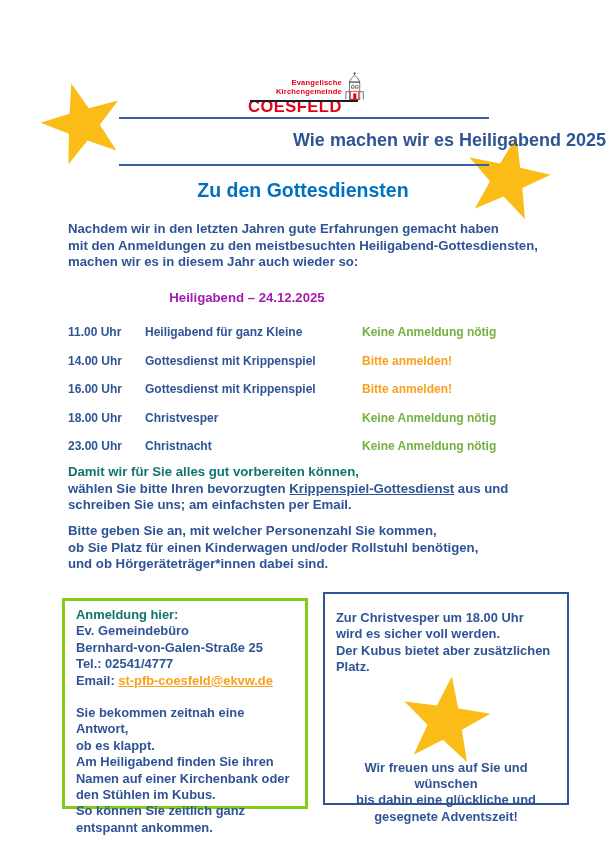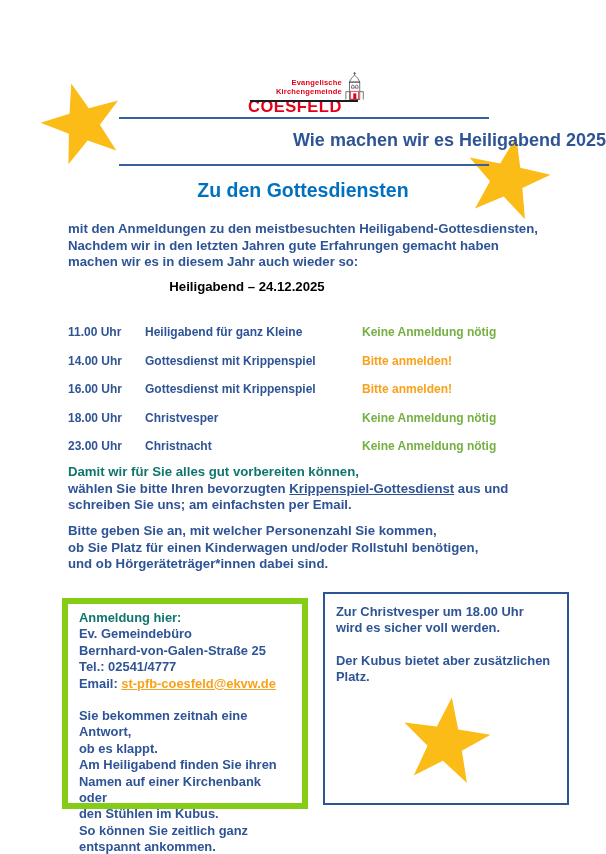--- a/index.html
+++ b/index.html
@@ -13,42 +13,42 @@
   .logo-text{display:flex;flex-direction:column;align-items:flex-end;color:#e2001a;padding-bottom:2px;margin-top:40px;}
   .logo-small{font-size:7.5px;line-height:9px;letter-spacing:.2px;}
   .logo-big{font-size:16.5px;line-height:18px;letter-spacing:.5px;margin-top:1px;}
   .logo-rule{left:250px;top:100px;width:108px;height:2px;background:#1c1c1c;}
   
   .rule{height:2px;background:#3a5fa0;}
   .rule1{left:119px;top:117px;width:370px;}
   .rule2{left:119px;top:164px;width:370px;}
   .page-title{left:0;top:130px;width:606px;text-align:right;color:#2f5496;font-size:18px;}
   .subtitle{left:0;top:179px;width:606px;text-align:center;color:#0070c0;font-size:19.5px;}
-  .date-heading{left:0;top:279px;width:494px;text-align:center;color:#000000;font-size:13.2px;}
+  .date-heading{left:0;top:290px;width:494px;text-align:center;color:#a21caf;font-size:13.2px;}
   
   .para{color:#2f5496;font-size:13.2px;line-height:16.5px;}
   .intro{left:68px;top:221px;width:500px;}
   .note1{left:68px;top:464px;width:500px;}
   .note2{left:68px;top:523px;width:500px;}
   .orange-text{color:#0f766e;}
   .ul{text-decoration:underline;}
   
   .sched{left:68px;top:324px;width:500px;font-size:12px;color:#2f5496;}
   .srow{display:grid;grid-template-columns:77px 217px 1fr;line-height:16px;margin-bottom:12.5px;}
   .sstatus[data-kind="ok"]{color:#76b043;}
   .sstatus[data-kind="register"]{color:#f9a11b;}
   
   .star{pointer-events:none;}
   .star-left{left:38px;top:82px;width:88px;height:78px;transform:rotate(-16deg);}
   .star-right{left:452px;top:136px;width:112px;height:80px;transform:rotate(12deg);}
   .star-box{width:96px;height:84px;transform:rotate(8deg);}
   
   .box{box-sizing:border-box;font-size:12.9px;line-height:16.4px;color:#2f5496;}
-  .contact-box{left:62px;top:598px;width:246px;height:211px;border:6px solid #84cc16;padding:6px 11px;}
-  .info-box{left:323px;top:592px;width:246px;height:213px;border:2px solid #2f5496;padding:10px 11px;display:flex;flex-direction:column;}
+  .contact-box{left:62px;top:598px;width:246px;height:211px;border:3px solid #84cc16;padding:6px 11px;}
+  .info-box{left:323px;top:592px;width:246px;height:213px;border:2px solid #2f5496;padding:16px 11px;display:flex;flex-direction:column;}
   .box-gap{height:16px;}
   .email-link{color:#f9a11b;text-decoration:underline;}
   .star-slot{flex:1;display:flex;align-items:center;justify-content:center;}
   .closing{text-align:center;}
 </style>
 </head>
 <body>
 
 <div class="abs logo">
   <div class="logo-text">
@@ -83,22 +83,22 @@
 <svg class="abs star star-right" viewBox="0 0 100 92">
   <polygon fill="#fbbc17" points="50,0 61.8,33.8 97.6,34.5 69,56.2 79.4,90.5 50,70 20.6,90.5 31,56.2 2.4,34.5 38.2,33.8"></polygon>
 </svg>
 
 <div class="abs rule rule1"></div>
 <div class="abs page-title">Wie machen wir es Heiligabend 2025</div>
 <div class="abs rule rule2"></div>
 <div class="abs subtitle">Zu den Gottesdiensten</div>
 
 <div class="abs para intro">
+  <div>Nachdem wir in den letzten Jahren gute Erfahrungen gemacht haben</div>
   <div>mit den Anmeldungen zu den meistbesuchten Heiligabend-Gottesdiensten,</div>
-  <div>Nachdem wir in den letzten Jahren gute Erfahrungen gemacht haben</div>
   <div>machen wir es in diesem Jahr auch wieder so:</div>
 </div>
 
 <div class="abs date-heading">Heiligabend – 24.12.2025</div>
 
 <div class="abs sched">
   <div class="srow">
     <span>11.00 Uhr</span>
     <span>Heiligabend für ganz Kleine</span>
     <span class="sstatus" data-kind="ok">Keine Anmeldung nötig</span>
@@ -157,13 +157,18 @@
   <div>Zur Christvesper um 18.00 Uhr</div>
   <div>wird es sicher voll werden.</div>
   <div class="box-gap"></div>
   <div>Der Kubus bietet aber zusätzlichen</div>
   <div>Platz.</div>
   <div class="star-slot">
     <svg class="star star-box" viewBox="0 0 100 92">
       <polygon fill="#fbbc17" points="50,0 61.8,33.8 97.6,34.5 69,56.2 79.4,90.5 50,70 20.6,90.5 31,56.2 2.4,34.5 38.2,33.8"></polygon>
     </svg>
   </div>
+  <div class="closing">
+    <div>Wir freuen uns auf Sie und wünschen</div>
+    <div>bis dahin eine glückliche und</div>
+    <div>gesegnete Adventszeit!</div>
+  </div>
 </div>
 
 </body></html>

